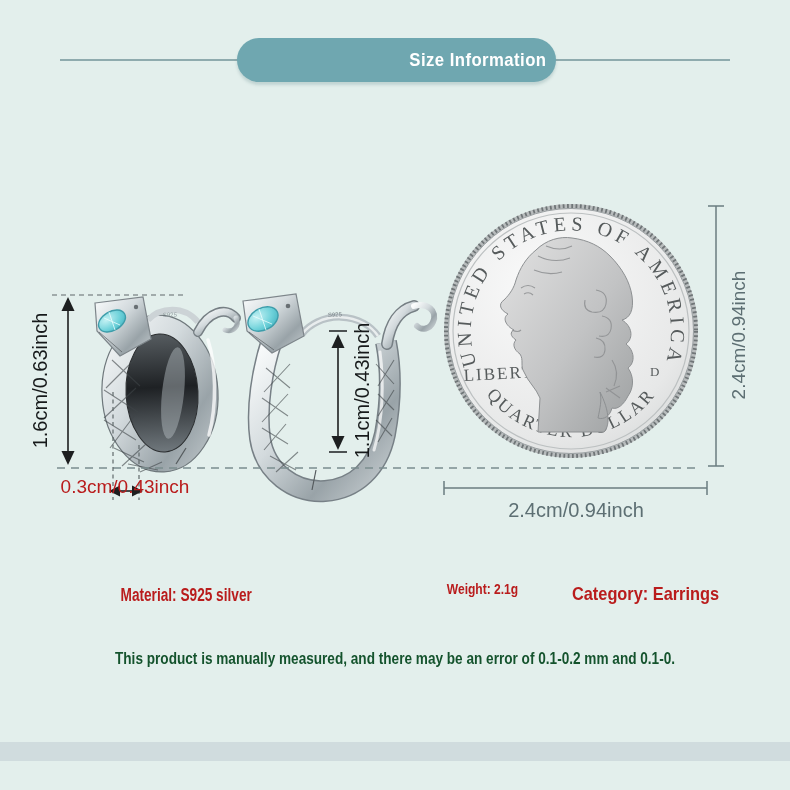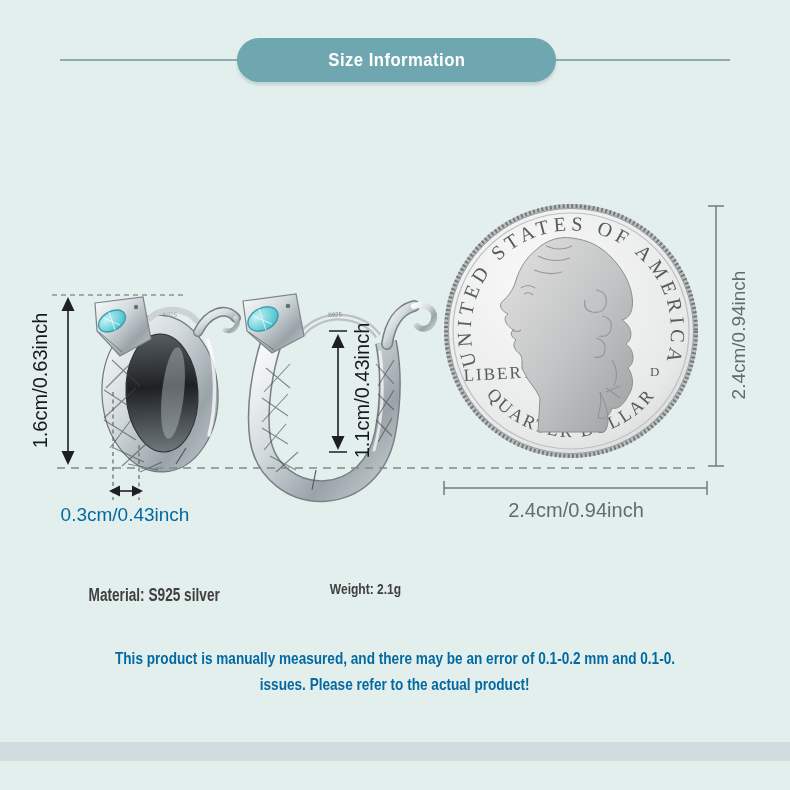--- a/index.html
+++ b/index.html
@@ -8,49 +8,49 @@
     width:790px;height:790px;
     background:#e3efec;
     overflow:hidden;
     font-family:"Liberation Sans", sans-serif;
   }
   
   .header-line{position:absolute;left:60px;top:59px;width:670px;height:1.5px;background:#8fabae;}
   .header-pill{
     position:absolute;left:237px;top:38px;width:319px;height:44px;
     background:#6fa7b0;border-radius:22px;
-    display:flex;align-items:center;justify-content:center;
+    display:flex;align-items:center;justify-content:flex-end;
     box-shadow:0 3px 3px rgba(90,130,135,0.25);
   }
   .header-pill span{
     color:#ffffff;font-size:19px;font-weight:bold;letter-spacing:.5px;
     display:inline-block;transform:scaleX(.88);white-space:nowrap;
   }
   svg.scene{position:absolute;left:0;top:0;}
   
   .mlabel{position:absolute;white-space:nowrap;color:#16191a;font-size:20px;}
   .mlabel.center{text-align:center;}
   .rot{transform:rotate(-90deg);transform-origin:center center;text-align:center;}
   .gray{color:#5d6f73;}
-  .dim-width-left{left:25px;top:504px;width:200px;font-size:19px;color:#0369a1;}
+  .dim-width-left{left:25px;top:476px;width:200px;font-size:19px;color:#b91c1c;}
   .dim-h-earring{left:-40px;top:369px;width:160px;}
   .dim-h-inner{left:282px;top:379px;width:160px;}
   .dim-h-coin{left:659px;top:324px;width:160px;font-size:19px;}
   .dim-w-coin{left:476px;top:499px;width:200px;}
   
-  .spec{position:absolute;color:#404040;font-weight:bold;text-align:left;white-space:nowrap;}
+  .spec{position:absolute;color:#b91c1c;font-weight:bold;text-align:right;white-space:nowrap;}
   .spec span{display:inline-block;transform:scaleX(.78);}
   .spec-material{left:70px;top:585px;width:200px;font-size:17.5px;}
   .spec-weight{left:324px;top:581px;width:200px;font-size:14px;}
   .spec-weight span{transform:scaleX(.86);}
   .spec-category{left:531px;top:583px;width:200px;font-size:19px;}
   .spec-category span{transform:scaleX(.86);}
   
   .disclaimer{position:absolute;left:45px;top:646px;width:700px;text-align:center;
-    color:#0369a1;font-weight:bold;font-size:17px;line-height:26px;}
+    color:#14532d;font-weight:bold;font-size:17px;line-height:26px;}
   .disclaimer div span{display:inline-block;transform:scaleX(.8);white-space:nowrap;}
   
   .bottom-band{position:absolute;left:0;top:742px;width:790px;height:19px;background:#ccd8dc;opacity:.85;}
 </style>
 </head>
 <body>
 
 <div class="canvas">
 
   <div class="header-line"></div>
@@ -243,20 +243,22 @@
   <div class="mlabel rot dim-h-inner">1.1cm/0.43inch</div>
   <div class="mlabel rot gray dim-h-coin">2.4cm/0.94inch</div>
   <div class="mlabel center gray dim-w-coin">2.4cm/0.94inch</div>
 
   <div class="spec spec-material">
     <span>Material: S925 silver</span>
   </div>
   <div class="spec spec-weight">
     <span>Weight: 2.1g</span>
   </div>
+  <div class="spec spec-category">
+    <span>Category: Earrings</span>
+  </div>
 
   <div class="disclaimer">
     <div><span>This product is manually measured, and there may be an error of 0.1-0.2 mm and 0.1-0.</span></div>
-    <div><span>issues. Please refer to the actual product!</span></div>
   </div>
 
   <div class="bottom-band"></div>
 </div>
 
 </body></html>

